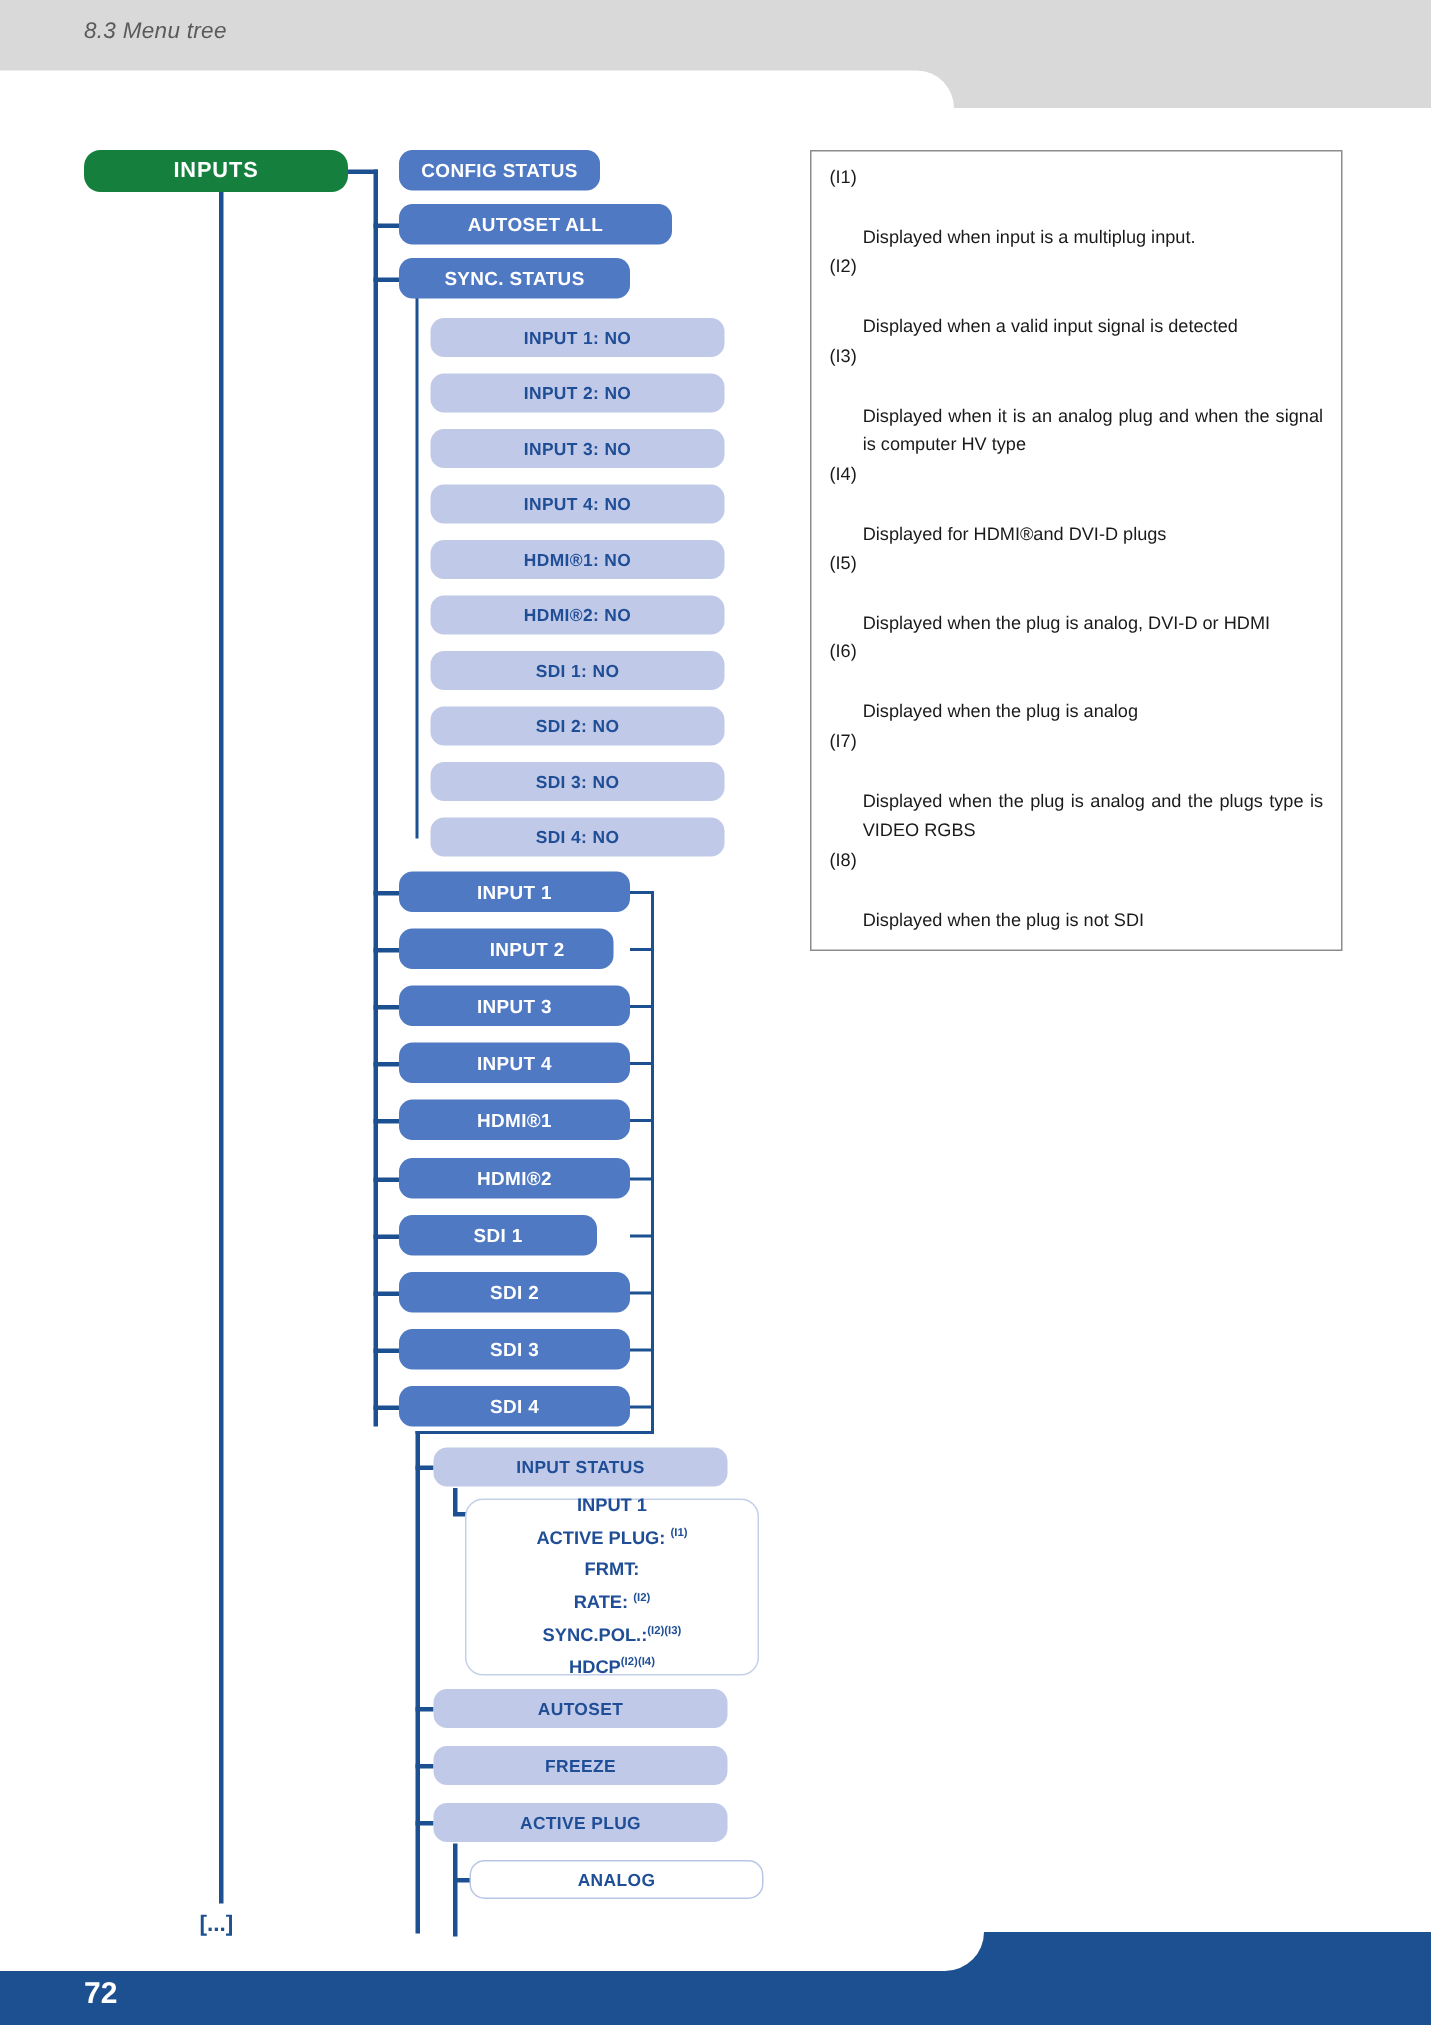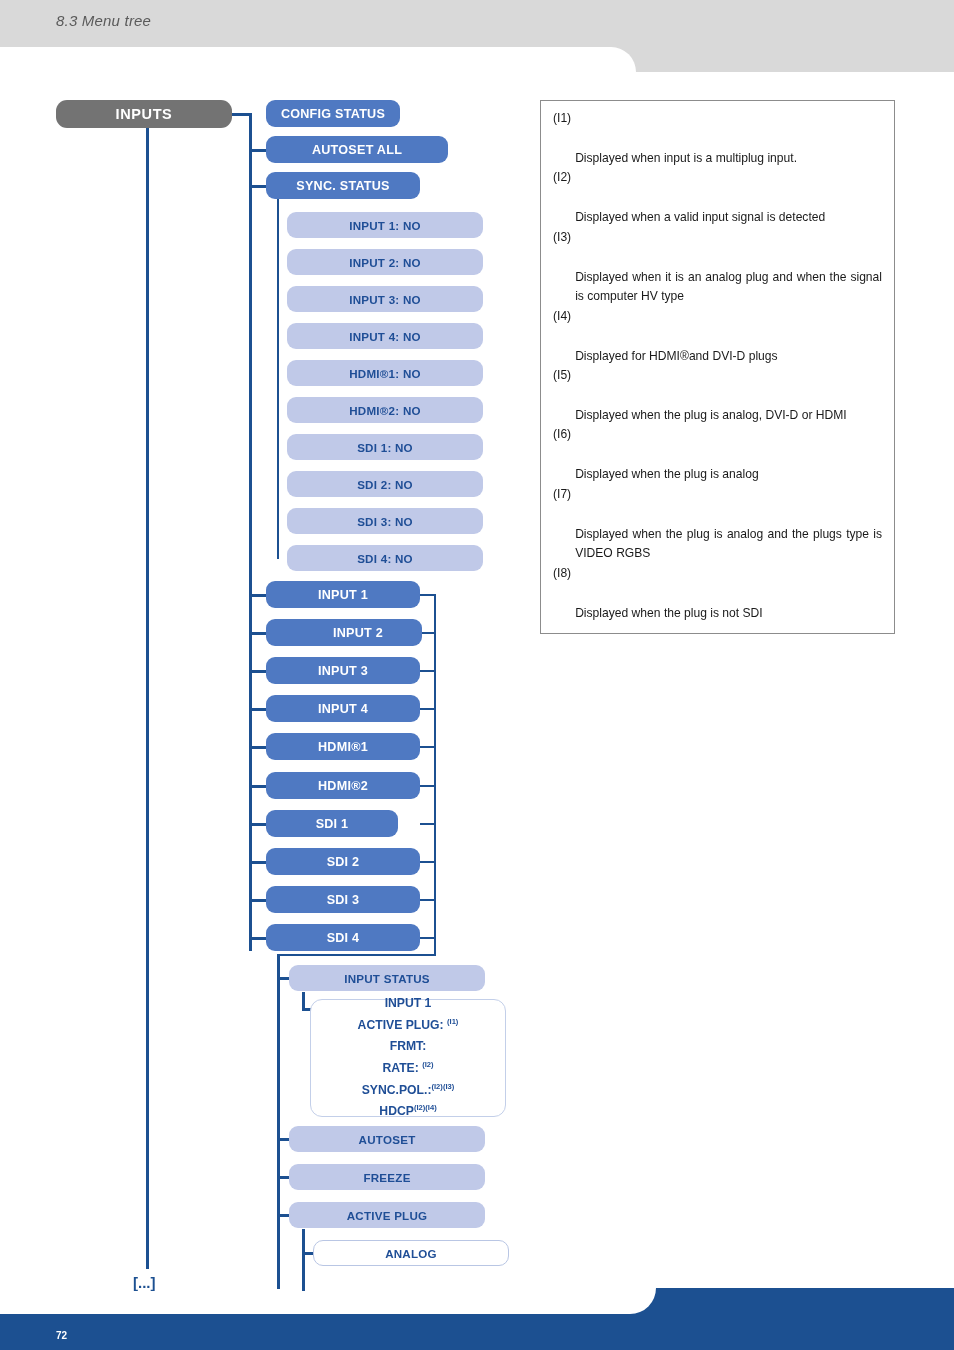--- a/index.html
+++ b/index.html
@@ -64,21 +64,21 @@
   .ftr-curve {
     position: absolute;
     left: 620px; bottom: 36px;
     width: 36px; height: 26px;
     background: #ffffff;
     border-bottom-right-radius: 28px;
   }
   .ftr-page {
     position: absolute;
     left: 56px; bottom: 9px;
-    font-size: 10px;
+    font-size: 20px;
     font-weight: bold;
     color: #ffffff;
   }
 
   
   .legend {
     position: absolute;
     left: 540px; top: 100px;
     width: 355px;
     box-sizing: border-box;
@@ -125,21 +125,21 @@
     position: absolute;
     box-sizing: border-box;
     display: flex;
     align-items: center;
     justify-content: center;
     border-radius: 9px;
     font-weight: bold;
     white-space: nowrap;
   }
   .node.l1 {
-    background: #737373;
+    background: #15803d;
     color: #ffffff;
     font-size: 14.5px;
     letter-spacing: .6px;
     border-radius: 11px;
   }
   .node.l2 {
     background: #4f79c2;
     color: #ffffff;
     font-size: 12.6px;
     letter-spacing: .25px;
@@ -294,21 +294,21 @@
   <div class="node l3" style="left:287px; top:286px; width:196px; height:26px;">INPUT 3: NO</div>
   <div class="node l3" style="left:287px; top:323px; width:196px; height:26px;">INPUT 4: NO</div>
   <div class="node l3" style="left:287px; top:360px; width:196px; height:26px;">HDMI®1: NO</div>
   <div class="node l3" style="left:287px; top:397px; width:196px; height:26px;">HDMI®2: NO</div>
   <div class="node l3" style="left:287px; top:434px; width:196px; height:26px;">SDI 1: NO</div>
   <div class="node l3" style="left:287px; top:471px; width:196px; height:26px;">SDI 2: NO</div>
   <div class="node l3" style="left:287px; top:508px; width:196px; height:26px;">SDI 3: NO</div>
   <div class="node l3" style="left:287px; top:545px; width:196px; height:26px;">SDI 4: NO</div>
 
   <div class="node l2" style="left:266px; top:581px; width:154px; height:27px;">INPUT 1</div>
-  <div class="node l2" style="left:266px; top:619px; width:156px; height:27px;padding-left:28px;">INPUT 2</div>
+  <div class="node l2" style="left:266px; top:619px; width:143px; height:27px;padding-left:28px;">INPUT 2</div>
   <div class="node l2" style="left:266px; top:657px; width:154px; height:27px;">INPUT 3</div>
   <div class="node l2" style="left:266px; top:695px; width:154px; height:27px;">INPUT 4</div>
   <div class="node l2" style="left:266px; top:733px; width:154px; height:27px;">HDMI®1</div>
   <div class="node l2" style="left:266px; top:772px; width:154px; height:27px;">HDMI®2</div>
   <div class="node l2" style="left:266px; top:810px; width:132px; height:27px;">SDI 1</div>
   <div class="node l2" style="left:266px; top:848px; width:154px; height:27px;">SDI 2</div>
   <div class="node l2" style="left:266px; top:886px; width:154px; height:27px;">SDI 3</div>
   <div class="node l2" style="left:266px; top:924px; width:154px; height:27px;">SDI 4</div>
 
   <div class="node l3" style="left:289px; top:965px; width:196px; height:26px;">INPUT STATUS</div>

